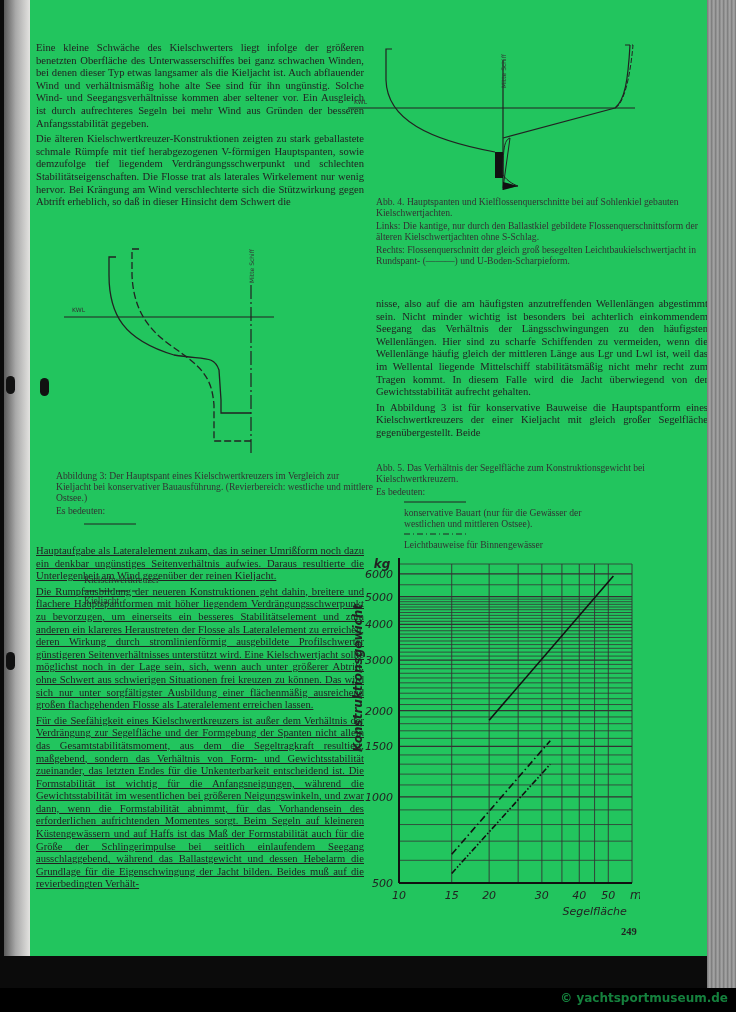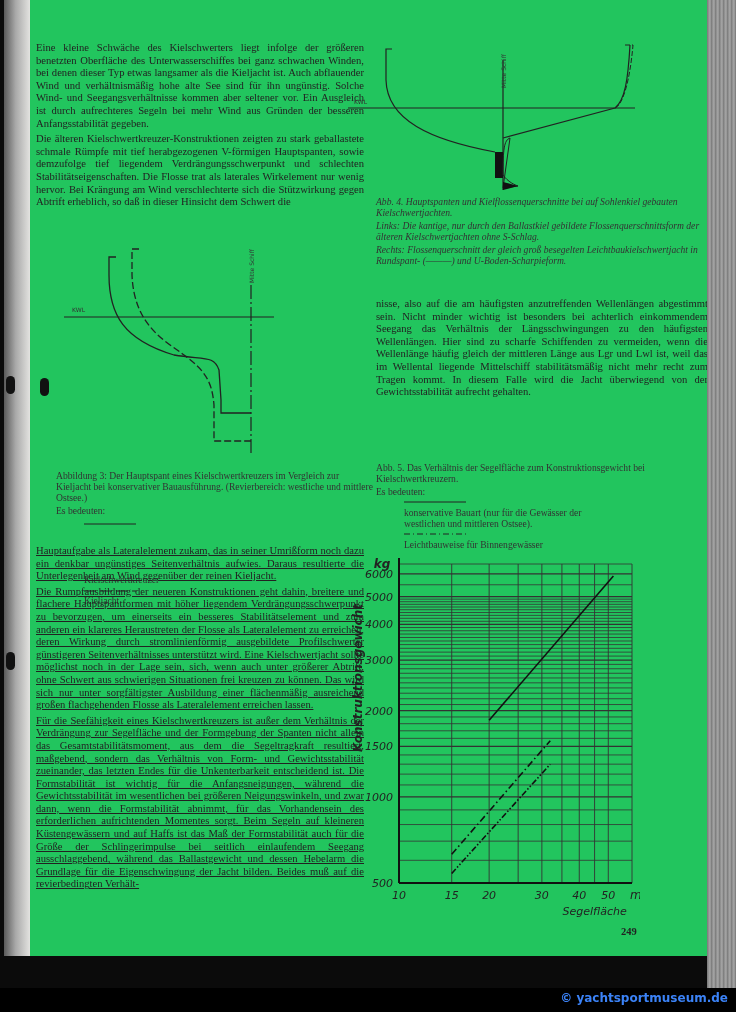--- a/index.html
+++ b/index.html
@@ -1,21 +1,21 @@
 <!DOCTYPE html>
 <html><head>
 <meta charset="utf-8">
 <style>
   html,body{margin:0;padding:0;}
   body{width:736px;height:1012px;position:relative;overflow:hidden;background:#0b0b0b;font-family:"Liberation Serif",serif;}
   .page{position:absolute;left:4px;top:0;width:703px;height:956px;background:#22c55e;overflow:hidden;}
   .gutter{position:absolute;left:0;top:0;width:26px;height:988px;background:linear-gradient(to right,#5a5a5a,#a9a9a9 45%,#e3e3e0 100%);}
   .edge{position:absolute;left:707px;top:0;width:29px;height:988px;background:repeating-linear-gradient(to right,#444 0,#bbb 1px,#666 2px,#ddd 3px,#555 4px);}
   .bottom-bar{position:absolute;left:0;top:988px;width:736px;height:24px;background:#000;}
-  .credit{position:absolute;right:8px;top:991px;color:#3b82f6;font-family:"DejaVu Sans",sans-serif;font-size:12px;font-weight:bold;}
+  .credit{position:absolute;right:8px;top:991px;color:#15803d;font-family:"DejaVu Sans",sans-serif;font-size:12px;font-weight:bold;}
   .hole{position:absolute;width:9px;height:18px;border-radius:5px;background:#111;}
   .col{position:absolute;font-size:10.6px;line-height:12.6px;color:#222;text-align:justify;}
   .col p{margin:0 0 3px 0;}
   .leftcol{left:32px;width:328px;}
   .rightcol{left:372px;width:332px;}
   .caption{position:absolute;font-size:9.6px;line-height:11px;color:#333;}
   .caption p{margin:0 0 2px 0;}
   .legend-row{display:flex;align-items:flex-start;flex-direction:column;}
   .legend-line{display:inline-block;flex:0 0 auto;}
   .pagenum{position:absolute;left:617px;top:926px;font-size:10.5px;font-weight:bold;color:#222;}
@@ -73,28 +73,29 @@
     <line x1="163" y1="20" x2="163" y2="150" stroke="#222" stroke-width="1.2"></line>
     <text x="0" y="0" font-size="6" fill="#333" transform="translate(166,48) rotate(-90)">Mitte Schiff</text>
     <path d="M52,9 L46,9 L46,40 C47,80 90,100 155,112" fill="none" stroke="#222" stroke-width="1.2"></path>
     <rect x="155" y="112" width="8" height="26" fill="#111"></rect>
     <path d="M163,98 L275,68 C285,60 288,40 290,5" fill="none" stroke="#222" stroke-width="1.2"></path>
     <path d="M275,68 C283,65 290,40 293,5 L285,5" fill="none" stroke="#222" stroke-width="1" stroke-dasharray="5,2"></path>
     <path d="M170,98 C164,100 163,110 163,135 C168,142 175,145 178,146 L163,148 Z" fill="none" stroke="#222" stroke-width="1"></path>
     <path d="M163,142 L178,146 L163,150 Z" fill="#111"></path>
   </svg>
 
-  <div class="caption" style="left:372px;top:196px;width:330px;font-style:italic;">
+  <div class="caption" style="left:372px;top:196px;width:330px;">
     <p>Abb. 4. Hauptspanten und Kielflossenquerschnitte bei auf Sohlenkiel gebauten Kielschwertjachten.</p>
     <p>Links: Die kantige, nur durch den Ballastkiel gebildete Flossenquerschnittsform der älteren Kielschwertjachten ohne S-Schlag.</p>
     <p>Rechts: Flossenquerschnitt der gleich groß besegelten Leichtbaukielschwertjacht in Rundspant- (———) und U-Boden-Scharpieform.</p>
   </div>
 
   <div class="col rightcol" style="top:298px;">
     <p>nisse, also auf die am häufigsten anzutreffenden Wellenlängen abgestimmt sein. Nicht minder wichtig ist besonders bei achterlich einkommendem Seegang das Verhältnis der Längsschwingungen zu den häufigsten Wellenlängen. Hier sind zu scharfe Schiffenden zu vermeiden, wenn die Wellenlänge häufig gleich der mittleren Länge aus Lgr und Lwl ist, weil das im Wellental liegende Mittelschiff stabilitätsmäßig nicht mehr recht zum Tragen kommt. In diesem Falle wird die Jacht überwiegend von der Gewichtsstabilität aufrecht gehalten.</p>
+    <p>In Abbildung 3 ist für konservative Bauweise die Hauptspantform eines Kielschwertkreuzers der einer Kieljacht mit gleich großer Segelfläche gegenübergestellt. Beide</p>
   </div>
 
   <div class="caption" style="left:372px;top:462px;width:330px;">
     <p>Abb. 5. Das Verhältnis der Segelfläche zum Konstruktionsgewicht bei Kielschwertkreuzern.</p>
     <p style="margin-bottom:0;">Es bedeuten:</p>
     <div class="legend-row" style="margin-left:28px;">
       <svg class="legend-line" width="66" height="10">
           <line x1="0" y1="5" x2="62" y2="5" stroke="#222" stroke-width="1"></line>
         </svg>
       <span style="width:200px;">konservative Bauart (nur für die Gewässer der westlichen und mittleren Ostsee).</span>

